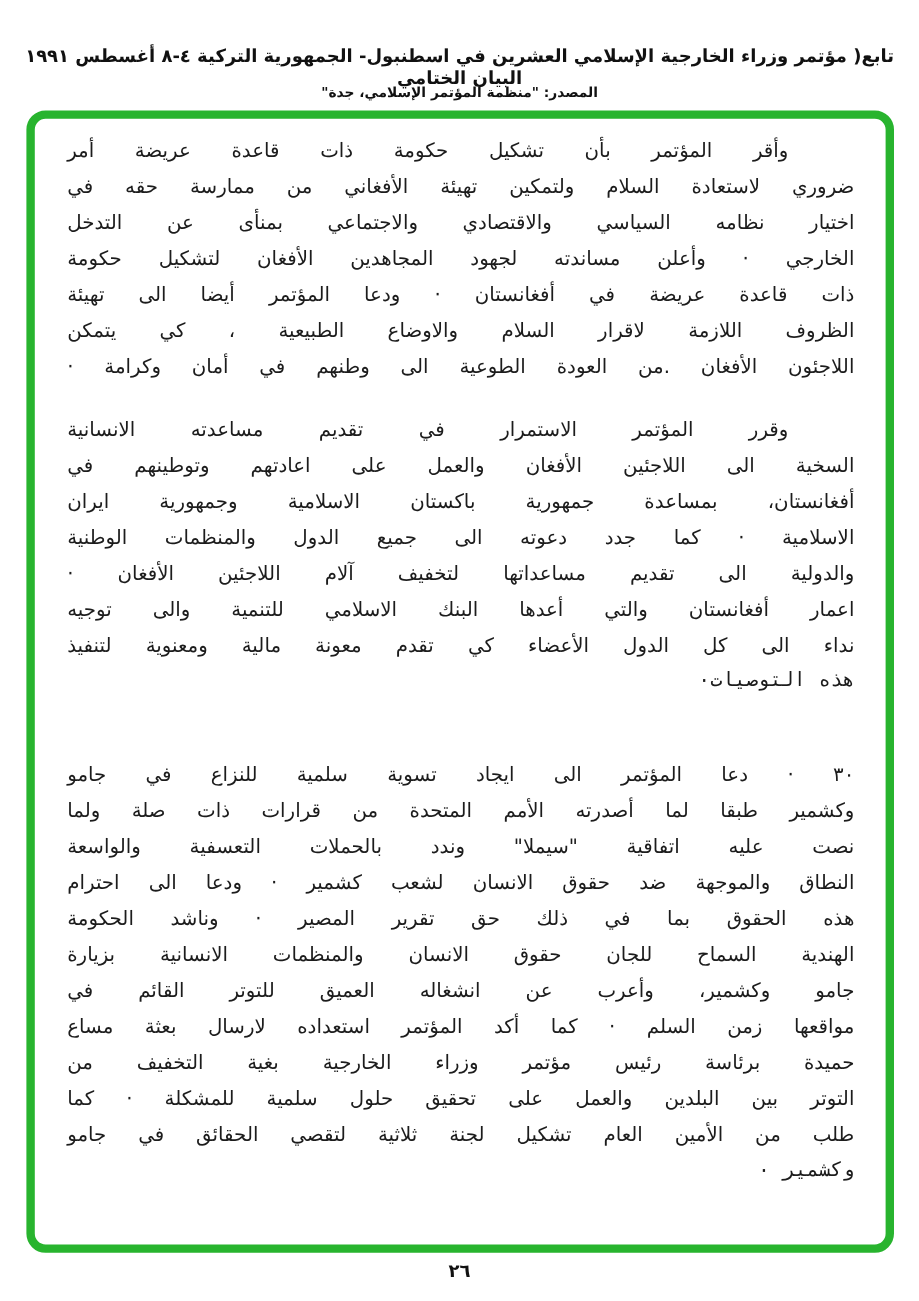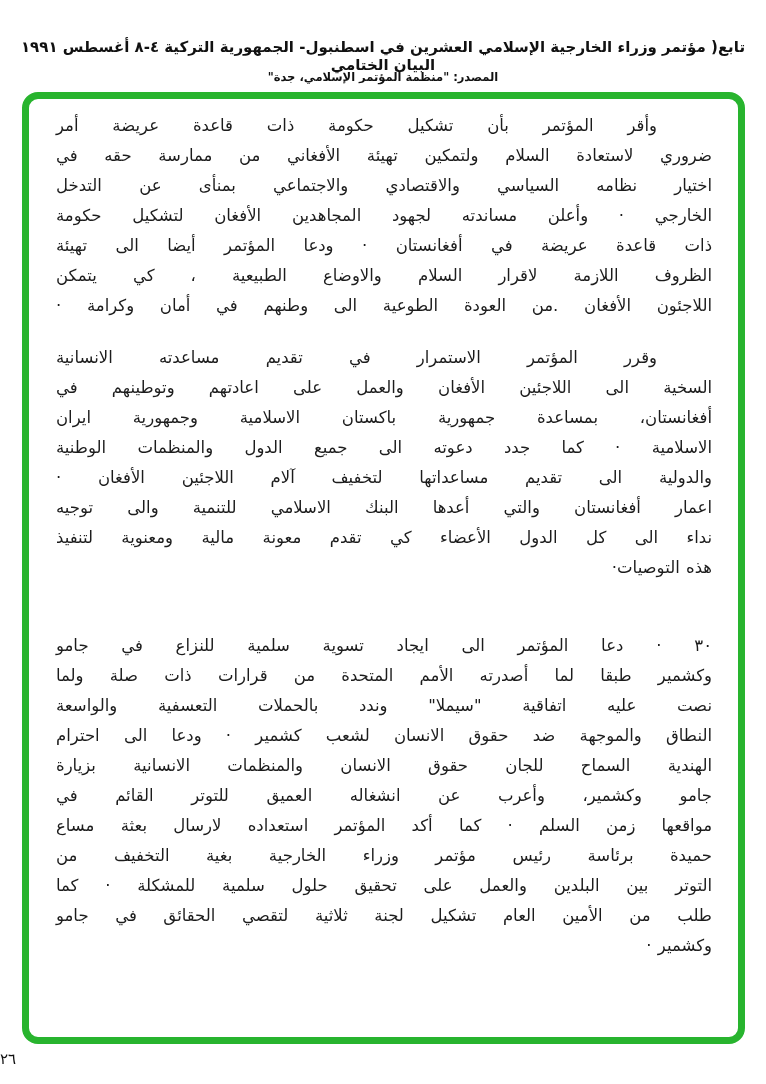--- a/index.html
+++ b/index.html
@@ -60,29 +60,29 @@
   .para { margin: 0; }
   .para + .para { margin-top: 22px; }
   .para.numbered { margin-top: 48px; }
   .line {
     text-align: justify;
     text-align-last: justify;
     white-space: normal;
     word-spacing: 1px;
   }
   .line.indent { padding-right: 55px; }
-  .line.last-short { text-align-last: right; }
+  .line.last-short { text-align-last: right; font-family: Liberation Mono, monospace; }
   .page-number {
     position: absolute;
     top: 1050px;
     left: 0;
     right: 0;
-    text-align: left;
+    text-align: center;
     font-size: 15px;
-    font-weight: normal;
+    font-weight: bold;
     letter-spacing: 4px;
   }
 </style>
 </head>
 <body>
 
 <div class="page">
 
   <div class="header-title">تابع( مؤتمر وزراء الخارجية الإسلامي العشرين في اسطنبول- الجمهورية التركية ٤-٨ أغسطس ١٩٩١ البيان الختامي</div>
 
@@ -107,20 +107,21 @@
           <div class="line">والدولية الى تقديم مساعداتها لتخفيف آلام اللاجئين الأفغان ·</div>
           <div class="line">اعمار أفغانستان والتي أعدها البنك الاسلامي للتنمية والى توجيه</div>
           <div class="line">نداء الى كل الدول الأعضاء كي تقدم معونة مالية ومعنوية لتنفيذ</div>
           <div class="line last-short">هذه التوصيات·</div>
         </div>
         <div class="para numbered">
           <div class="line">٣٠ ·  دعا المؤتمر الى ايجاد تسوية سلمية للنزاع في جامو</div>
           <div class="line">وكشمير طبقا لما أصدرته الأمم المتحدة من قرارات ذات صلة ولما</div>
           <div class="line">نصت عليه اتفاقية "سيملا" وندد بالحملات التعسفية والواسعة</div>
           <div class="line">النطاق والموجهة ضد حقوق الانسان لشعب كشمير · ودعا الى احترام</div>
+          <div class="line">هذه الحقوق بما في ذلك حق تقرير المصير · وناشد الحكومة</div>
           <div class="line">الهندية السماح للجان حقوق الانسان والمنظمات الانسانية بزيارة</div>
           <div class="line">جامو وكشمير، وأعرب عن انشغاله العميق للتوتر القائم في</div>
           <div class="line">مواقعها زمن السلم · كما أكد المؤتمر استعداده لارسال بعثة مساع</div>
           <div class="line">حميدة برئاسة رئيس مؤتمر وزراء الخارجية بغية التخفيف من</div>
           <div class="line">التوتر بين البلدين والعمل على تحقيق حلول سلمية للمشكلة · كما</div>
           <div class="line">طلب من الأمين العام تشكيل لجنة ثلاثية لتقصي الحقائق في جامو</div>
           <div class="line last-short">وكشمير ·</div>
         </div>
       </div>
   </div>

